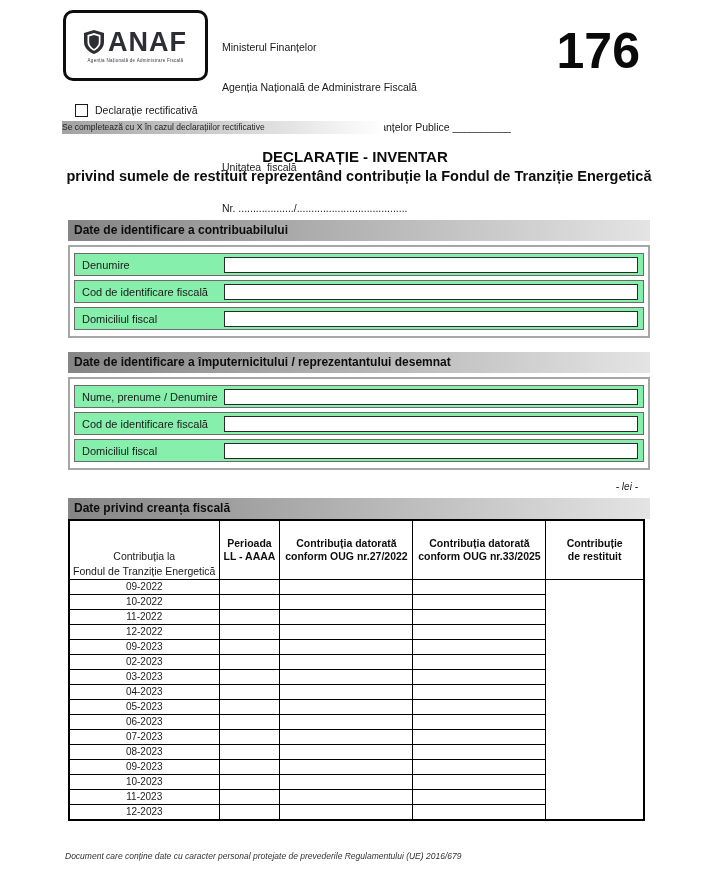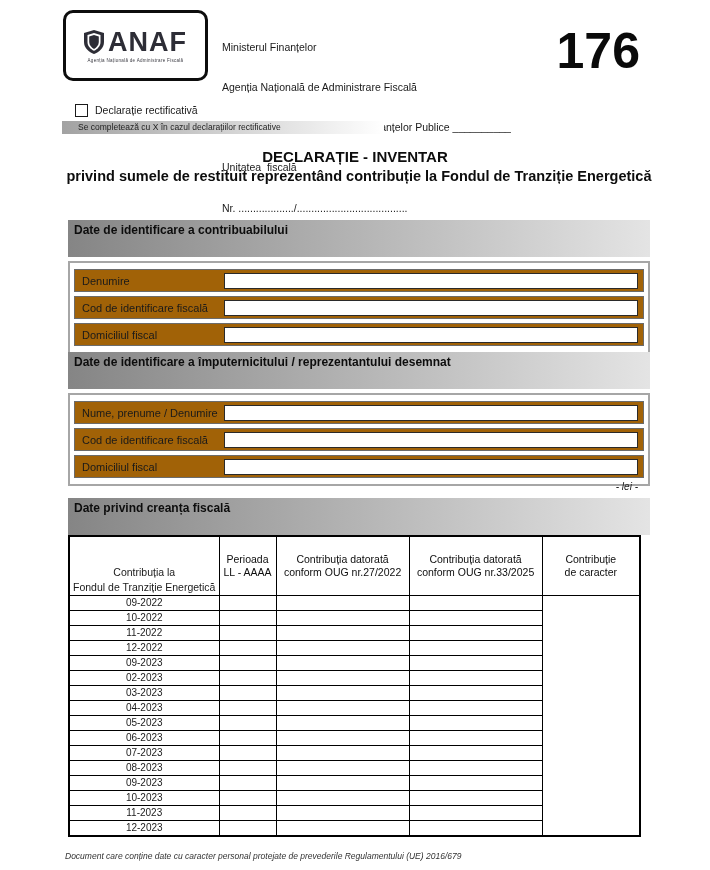--- a/index.html
+++ b/index.html
@@ -29,42 +29,42 @@
     font-size:50px; font-weight:bold; color:#0a0a0a; line-height:1;
   }
 
   
   .rect-row { position:absolute; left:75px; top:104px; display:flex; gap:7px; }
   .checkbox { width:13px; height:13px; border:1.5px solid #1a1a1a; background:#fff; }
   .rect-label { font-size:10.5px; color:#1a1a1a; }
   .rect-note {
     position:absolute; left:62px; top:121px; width:322px; height:13px;
     background:linear-gradient(to right,#a2a2a2,#ffffff);
-    font-size:8.5px; line-height:13px; padding-left:16px; color:#222;
+    font-size:8.5px; line-height:13px; padding-left:0; color:#222;
   }
 
   
   .title1 { position:absolute; left:0; top:148px; width:710px; text-align:center;
             font-size:15px; font-weight:bold; color:#0d0d0d; }
   .title2 { position:absolute; left:4px; top:168px; width:710px; text-align:center;
             font-size:14.5px; font-weight:bold; color:#0d0d0d; }
 
   
   .section { position:absolute; left:68px; width:582px; }
   .sec-header {
-    height:37px; line-height:21px; padding-left:6px;
+    height:21px; line-height:21px; padding-left:6px;
     background:linear-gradient(to right,#858585,#e4e4e4);
     font-size:12px; font-weight:bold; color:#0d0d0d;
   }
   .sec-body {
     margin-top:4px; border:2.5px solid #a6a6a6; background:#fff;
     padding:6px 4px; display:flex; flex-direction:column; gap:4px;
   }
   .field-row {
-    position:relative; height:23px; background:#a16207; border:1px solid #6b6b6b;
+    position:relative; height:23px; background:#86efac; border:1px solid #6b6b6b;
     display:flex; align-items:center;
   }
   .field-label { font-size:11px; padding-left:7px; color:#1a1a1a; }
   .field-input {
     position:absolute; left:149px; right:5px; top:2.5px; bottom:2.5px;
     background:#fff; border:1.5px solid #2a2a2a;
   }
 
   #section-contribuabil { top:220px; }
   #section-imputernicit { top:352px; }
@@ -73,21 +73,21 @@
 
   #section-creanta { top:498px; }
 
   
   table.fiscal {
     border-collapse:collapse; margin-top:0; background:#fff;
     border:2px solid #000;
   }
   table.fiscal th, table.fiscal td { border:1px solid #000; }
   table.fiscal th {
-    font-size:10.5px; font-weight:normal; text-align:center; vertical-align:middle;
+    font-size:10.5px; font-weight:bold; text-align:center; vertical-align:middle;
     height:32px; padding:1px 4px; white-space:pre-line; line-height:13px; color:#0d0d0d;
   }
   td.group {
     width:150px; vertical-align:top; text-align:center;
     font-size:10.5px; line-height:15px; padding-top:28px; white-space:pre-line; color:#1a1a1a;
   }
   td.period {
     width:57px; text-align:center; font-size:10px; height:14.3px; line-height:14px; color:#1a1a1a;
   }
   td.val { height:14.3px; }
@@ -183,21 +183,21 @@
           <tr>
         <td class="group" rowspan="17">Contribuția la
 Fondul de Tranziție Energetică</td>
         <th>Perioada
 LL - AAAA</th>
         <th class="col-oug1">Contribuția datorată
 conform OUG nr.27/2022</th>
         <th class="col-oug2">Contribuția datorată
 conform OUG nr.33/2025</th>
         <th class="col-rest">Contribuție
-de caracter</th>
+de restituit</th>
       </tr>
       </tbody>
         <tbody id="period-rows">
           <tr>
             <td class="period">09-2022</td>
             <td class="val"></td>
             <td class="val"></td>
             <td class="val"></td>
           </tr>
           <tr>

